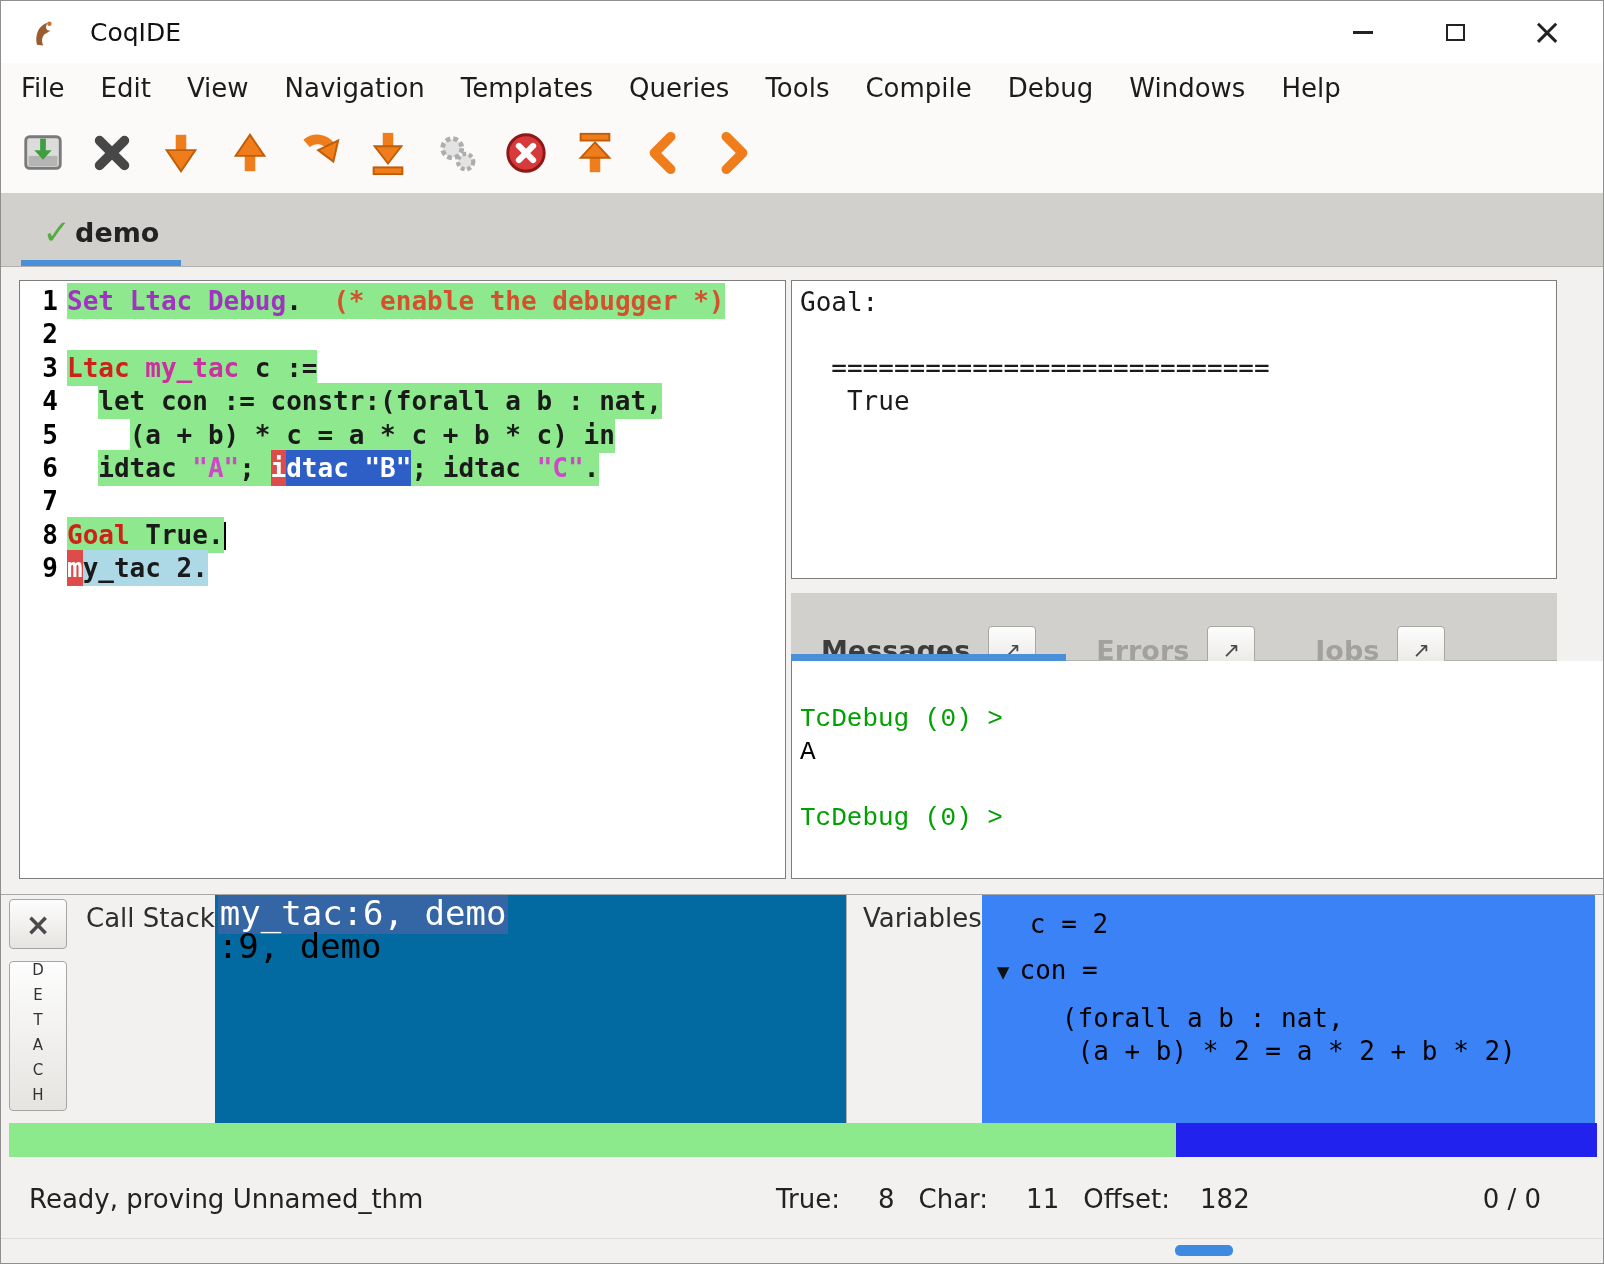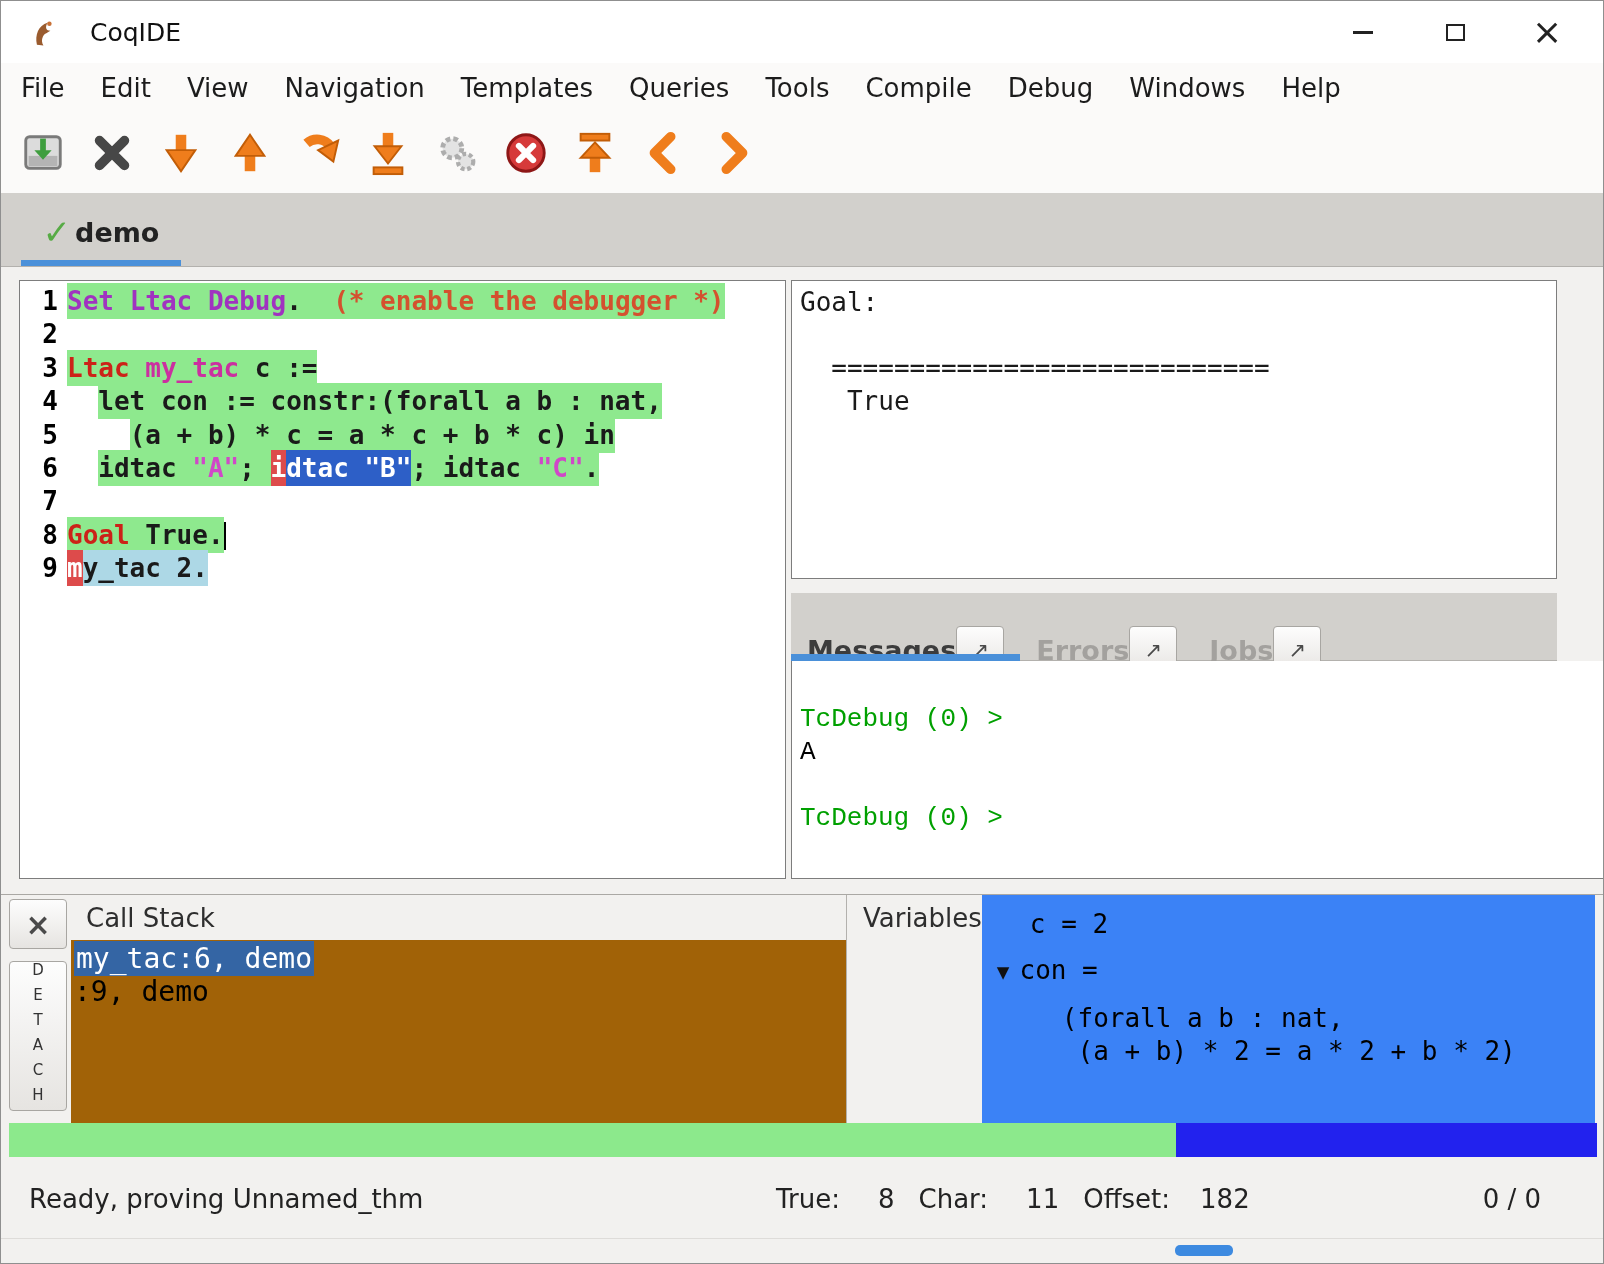--- a/index.html
+++ b/index.html
@@ -37,39 +37,39 @@
   .c-violet{color:#a033c0}.c-red{color:#cc2218}.c-magenta{color:#cb2fa0}.c-string{color:#d048c8}.c-comment{color:#d4512e}.c-white{color:#ffffff}
   .b-green{background:#8ee98e}.b-bluesel{background:#2d5fc7}.b-redmark{background:#dd4b4b}.b-lightblue{background:#add8e6}
   [class*="b-"]{padding:3px 0;}
   .cursor{display:inline-block;width:0;border-left:2.5px solid #000;height:28px;vertical-align:text-bottom;}
   
   .goal-panel{position:absolute;left:790px;top:279px;width:766px;height:299px;background:#fff;border:1px solid #7d7d7d;box-sizing:border-box;
     font-family:"DejaVu Sans Mono", monospace;font-size:26px;line-height:33px;padding:5px 8px;overflow:hidden;}
   .goal-line{white-space:pre;}
   
   .msg-tabstrip{position:absolute;left:790px;top:592px;width:766px;height:68px;background:#d2d0cc;display:flex;align-items:stretch;border-bottom:1px solid #b3b1ad;box-sizing:border-box;}
-  .msg-tab-group{display:flex;align-items:center;padding:0 16px;position:relative;margin-top:47px;}
+  .msg-tab-group{display:flex;align-items:center;gap:18px;padding:0 30px;position:relative;margin-top:47px;}
   .msg-tab-group.active::after{content:"";position:absolute;left:0;right:0;bottom:-1px;height:7px;background:#4a90d9;}
   .msg-tab-label{font-size:27px;font-weight:bold;color:#3c3c3c;}
   .msg-tab-label.inactive{color:#a3a19e;}
   .detach-btn{width:48px;height:48px;border:1px solid #a8a6a2;border-radius:4px;background:linear-gradient(#fdfdfd,#e6e4e1);display:flex;align-items:center;justify-content:center;font-size:21px;color:#4a4a4a;box-sizing:border-box;}
   
   .msg-content{position:absolute;left:790px;top:660px;width:916px;height:218px;background:#fff;border:1px solid #7d7d7d;border-top:none;box-sizing:border-box;
     font-family:Liberation Mono, monospace;font-size:26px;line-height:33px;padding:42px 8px 0 8px;overflow:hidden;}
   .msg-line{white-space:pre;color:#000;}
   .msg-green{color:#00a000;}
   
   .debug-area{position:absolute;left:0;top:893px;right:0;height:229px;border-top:1px solid #aaa8a4;box-sizing:border-box;}
   .debug-left{position:absolute;left:8px;top:4px;width:60px;bottom:6px;}
   .debug-close-btn{width:58px;height:50px;border:1px solid #a8a6a2;border-radius:4px;background:linear-gradient(#fdfdfd,#e6e4e1);display:flex;align-items:center;justify-content:center;font-size:30px;font-weight:bold;color:#4a4a4a;box-sizing:border-box;}
   .detach-vert-btn{margin-top:12px;width:58px;height:150px;border:1px solid #a8a6a2;border-radius:4px;background:linear-gradient(#fdfdfd,#e6e4e1);display:flex;align-items:center;justify-content:center;box-sizing:border-box;
     writing-mode:vertical-lr;text-orientation:upright;letter-spacing:7px;font-size:15px;color:#333;}
-  .callstack{position:absolute;left:70px;top:0;width:776px;height:100%;border-right:1px solid #b3b1ad;box-sizing:border-box;display:flex;flex-direction:column;}
+  .callstack{position:absolute;left:70px;top:0;width:776px;height:100%;border-right:1px solid #b3b1ad;box-sizing:border-box;display:flex;flex-direction:row;}
   .panel-header{height:45px;font-size:26px;color:#2e2e2e;padding:8px 0 0 15px;box-sizing:border-box;flex:none;}
-  .callstack-list{flex:1;background:#a16207;font-family:"DejaVu Sans Mono", monospace;font-size:28px;line-height:33px;padding:2px 0 0 3px;overflow:hidden;}
+  .callstack-list{flex:1;background:#0369a1;font-family:"DejaVu Sans Mono", monospace;font-size:34px;line-height:33px;padding:2px 0 0 3px;overflow:hidden;}
   .cs-row{white-space:pre;color:#000;}
   .cs-selected{background:#3465a4;color:#fff;padding:1px 2px;}
   .variables{position:absolute;left:847px;top:0;right:8px;height:100%;display:flex;flex-direction:row;}
   .vars-list{flex:1;background:#3b82f6;font-family:"DejaVu Sans Mono", monospace;font-size:26px;line-height:33px;padding-top:13px;overflow:hidden;}
   .var-row{white-space:pre;color:#000;}
   .vars-list .var-row:nth-child(1),.vars-list .var-row:nth-child(2){margin-bottom:13px;}
   .indent0{padding-left:15px;}.indent1{padding-left:48px;}.indent2{padding-left:80px;}
   .var-arrow{font-size:21px;margin-right:10px;color:#111;}
   
   .progress{position:absolute;left:8px;top:1122px;width:1588px;height:34px;display:flex;}

